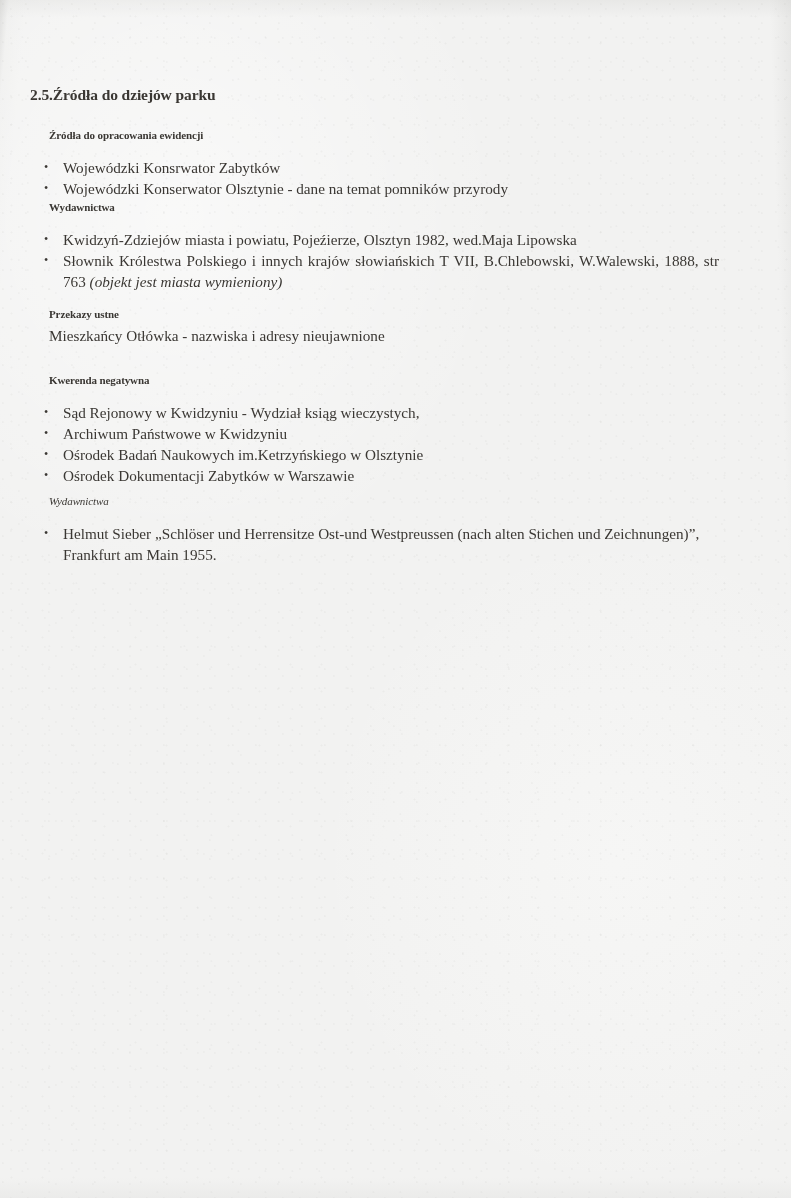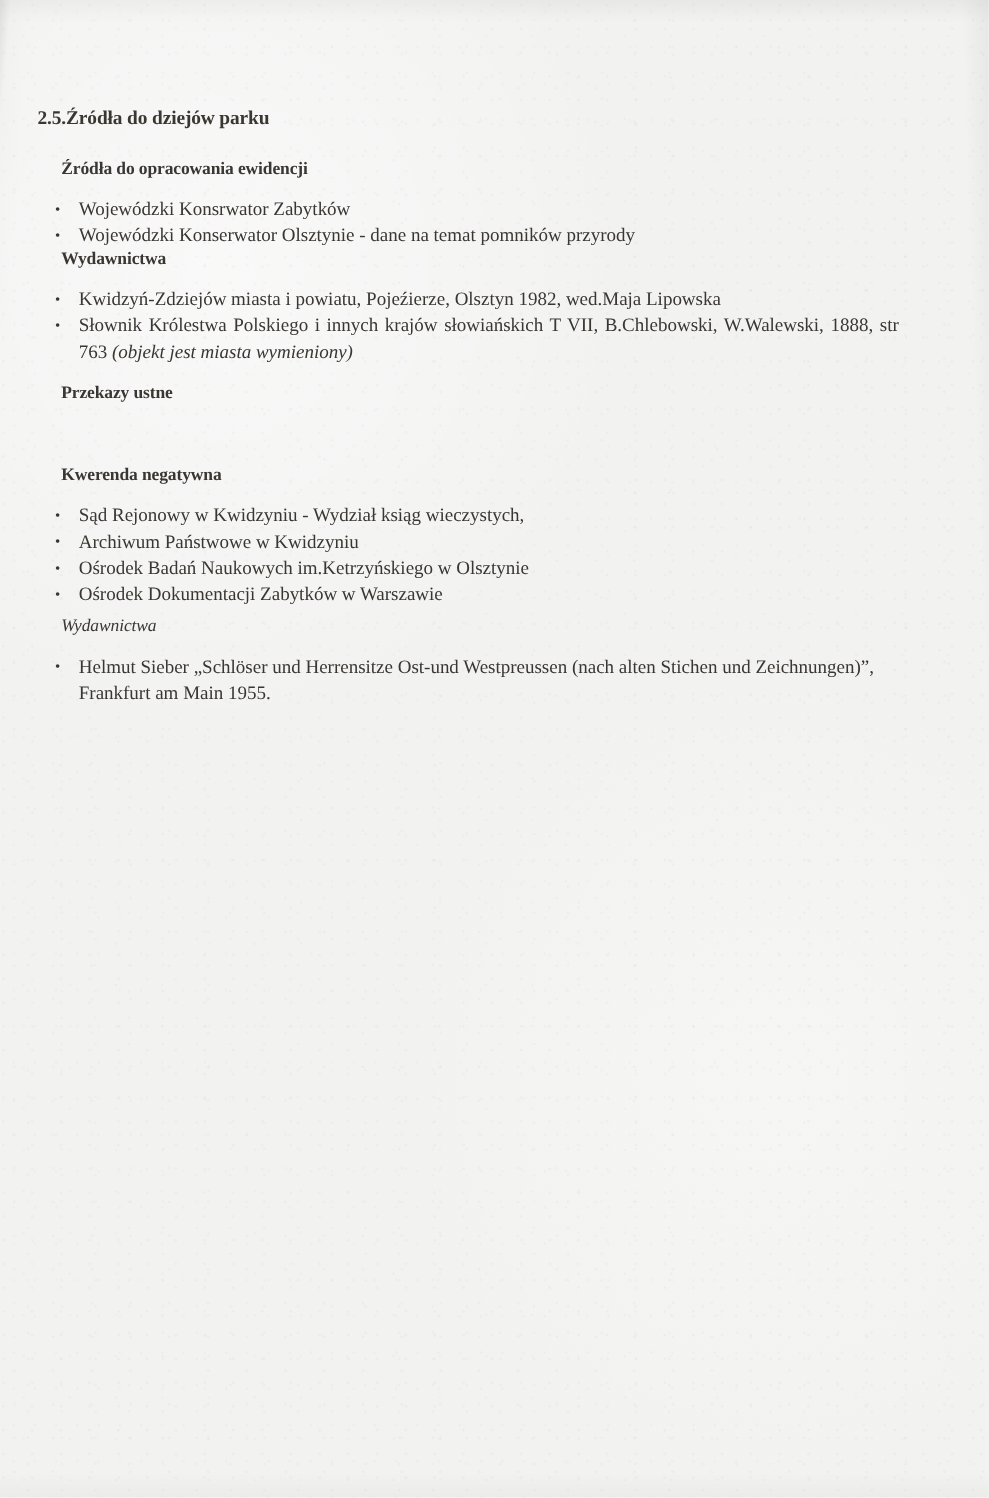--- a/index.html
+++ b/index.html
@@ -58,21 +58,21 @@
     font-size: 15.5px;
     font-weight: bold;
     letter-spacing: -0.1px;
     white-space: nowrap;
   }
 
   .block { position: absolute; left: 30px; width: 700px; }
 
   .sub-heading {
     margin-left: 19px;
-    font-size: 14px;
+    font-size: 11px;
     font-weight: bold;
     line-height: 21px;
     letter-spacing: -0.1px;
   }
   .sub-heading.italic {
     font-weight: normal;
     font-style: italic;
   }
 
   .plain-line {
@@ -137,20 +137,21 @@
           <span>Kwidzyń-Zdziejów miasta i powiatu, Pojeźierze, Olsztyn 1982, wed.Maja Lipowska</span>
         </li>
         <li class="justify">
           <span>Słownik Królestwa Polskiego i innych krajów słowiańskich T VII, B.Chlebowski, W.Walewski,  1888, str 763 </span><span class="ital">(objekt jest miasta wymieniony)</span>
         </li>
       </ul>
     </div>
 
     <div class="block" style="top:304px;">
       <div class="sub-heading">Przekazy ustne</div>
+      <div class="plain-line">Mieszkańcy Otłówka - nazwiska i adresy nieujawnione</div>
     </div>
 
     <div class="block" style="top:370px;">
       <div class="sub-heading">Kwerenda negatywna</div>
       <ul class="bullets">
         <li>
           <span>Sąd Rejonowy w Kwidzyniu - Wydział ksiąg wieczystych,</span>
         </li>
         <li>
           <span>Archiwum Państwowe w Kwidzyniu</span>

